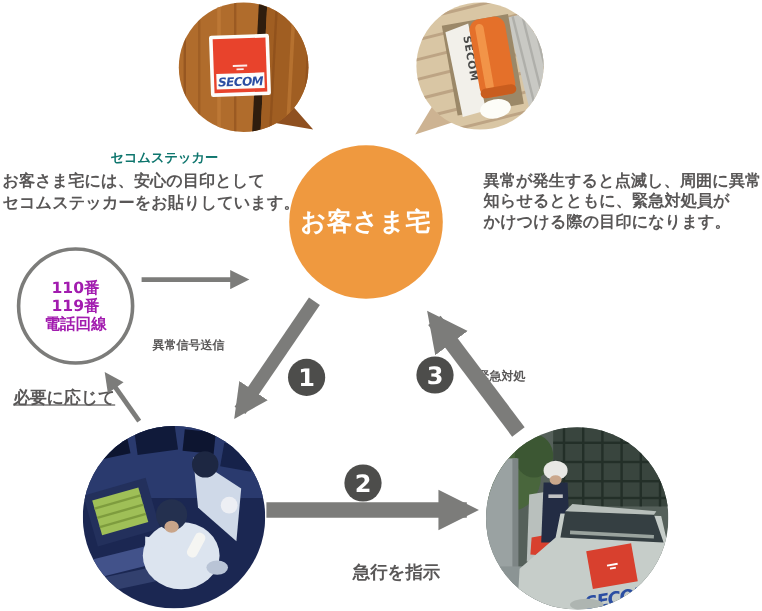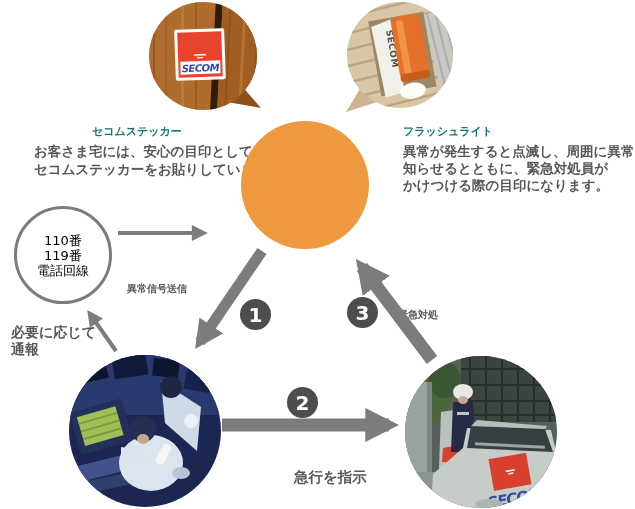--- a/index.html
+++ b/index.html
@@ -18,21 +18,21 @@
     left:241px;top:121px;width:128px;height:128px;border-radius:50%;
     background:#EF993F;display:flex;flex-direction:column;align-items:center;justify-content:center;
     z-index:3;
   }
   .center-circle .ln{color:#fff;font-size:21px;font-weight:bold;line-height:25px;letter-spacing:0.5px;white-space:nowrap;}
   
   .contacts-circle{
     left:14px;top:206px;width:92px;height:92px;border:3px solid #7C7C7A;border-radius:50%;
     background:#fff;display:flex;flex-direction:column;align-items:center;justify-content:center;z-index:2;
   }
-  .contacts-circle .ln{font-size:13px;font-weight:normal;line-height:15px;color:#000000;white-space:nowrap;}
+  .contacts-circle .ln{font-size:13px;font-weight:bold;line-height:15px;color:#a21caf;white-space:nowrap;}
   
   .badge{
     width:31px;height:31px;border-radius:50%;background:#4D4D4B;color:#fff;
     display:flex;align-items:center;justify-content:center;
     font-size:20px;font-weight:bold;z-index:6;
   }
   
   .photo{z-index:2;}
   .arrows{left:0;top:0;z-index:5;pointer-events:none;}
 </style>
@@ -105,29 +105,29 @@
         <rect x="58" y="16" width="30" height="66" rx="9" fill="#E4702A"></rect>
         <rect x="63" y="20" width="7" height="56" rx="3.5" fill="#F59A4E" opacity="0.85"></rect>
         <rect x="58" y="74" width="30" height="8" rx="4" fill="#C95D1E"></rect>
 
         <ellipse cx="68" cy="92" rx="13" ry="8" fill="#FDFDF8"></ellipse>
       </g>
     </g>
   </svg>
 
   <div class="abs center-circle">
+    <div class="ln">お客さま宅</div>
   </div>
 
   <div class="abs heading" style="left:92px;top:124px;">セコムステッカー</div>
-  <div class="abs body-text" style="left:2px;top:143px;margin-left:32px;">
+  <div class="abs body-text" style="left:2px;top:143px;">
     <div>お客さま宅には、安心の目印として</div>
     <div>セコムステッカーをお貼りしています。</div>
   </div>
 
-  <div class="abs heading" style="left:403px;top:124px;">フラッシュライト</div>
   <div class="abs body-text" style="left:403px;top:143px;line-height:17px;">
     <div>異常が発生すると点滅し、周囲に異常を</div>
     <div>知らせるとともに、緊急対処員が</div>
     <div>かけつける際の目印になります。</div>
   </div>
 
   <div class="abs contacts-circle">
     <div class="ln">110番</div>
     <div class="ln">119番</div>
     <div class="ln">電話回線</div>
@@ -242,18 +242,17 @@
     <div>異常信号送信</div>
   </div>
   <div class="abs badge" style="left:240px;top:299px;">1</div>
 
   <div class="abs badge" style="left:287px;top:387px;">2</div>
   <div class="abs arrow-label-sm" style="left:294px;top:436px;margin-top:32px;">急行を指示</div>
 
   <div class="abs badge" style="left:347px;top:297px;">3</div>
   <div class="abs arrow-label" style="left:398px;top:278px;margin-top:28px;">緊急対処</div>
 
-  <div class="abs body-text" style="left:11px;top:324px;line-height:17px;font-size:14px;">
+  <div class="abs body-text" style="left:11px;top:324px;line-height:17px;font-size:14px;text-decoration:underline;">
     <div>必要に応じて</div>
-    <div>通報</div>
   </div>
 
 </div>
 
 </body></html>

